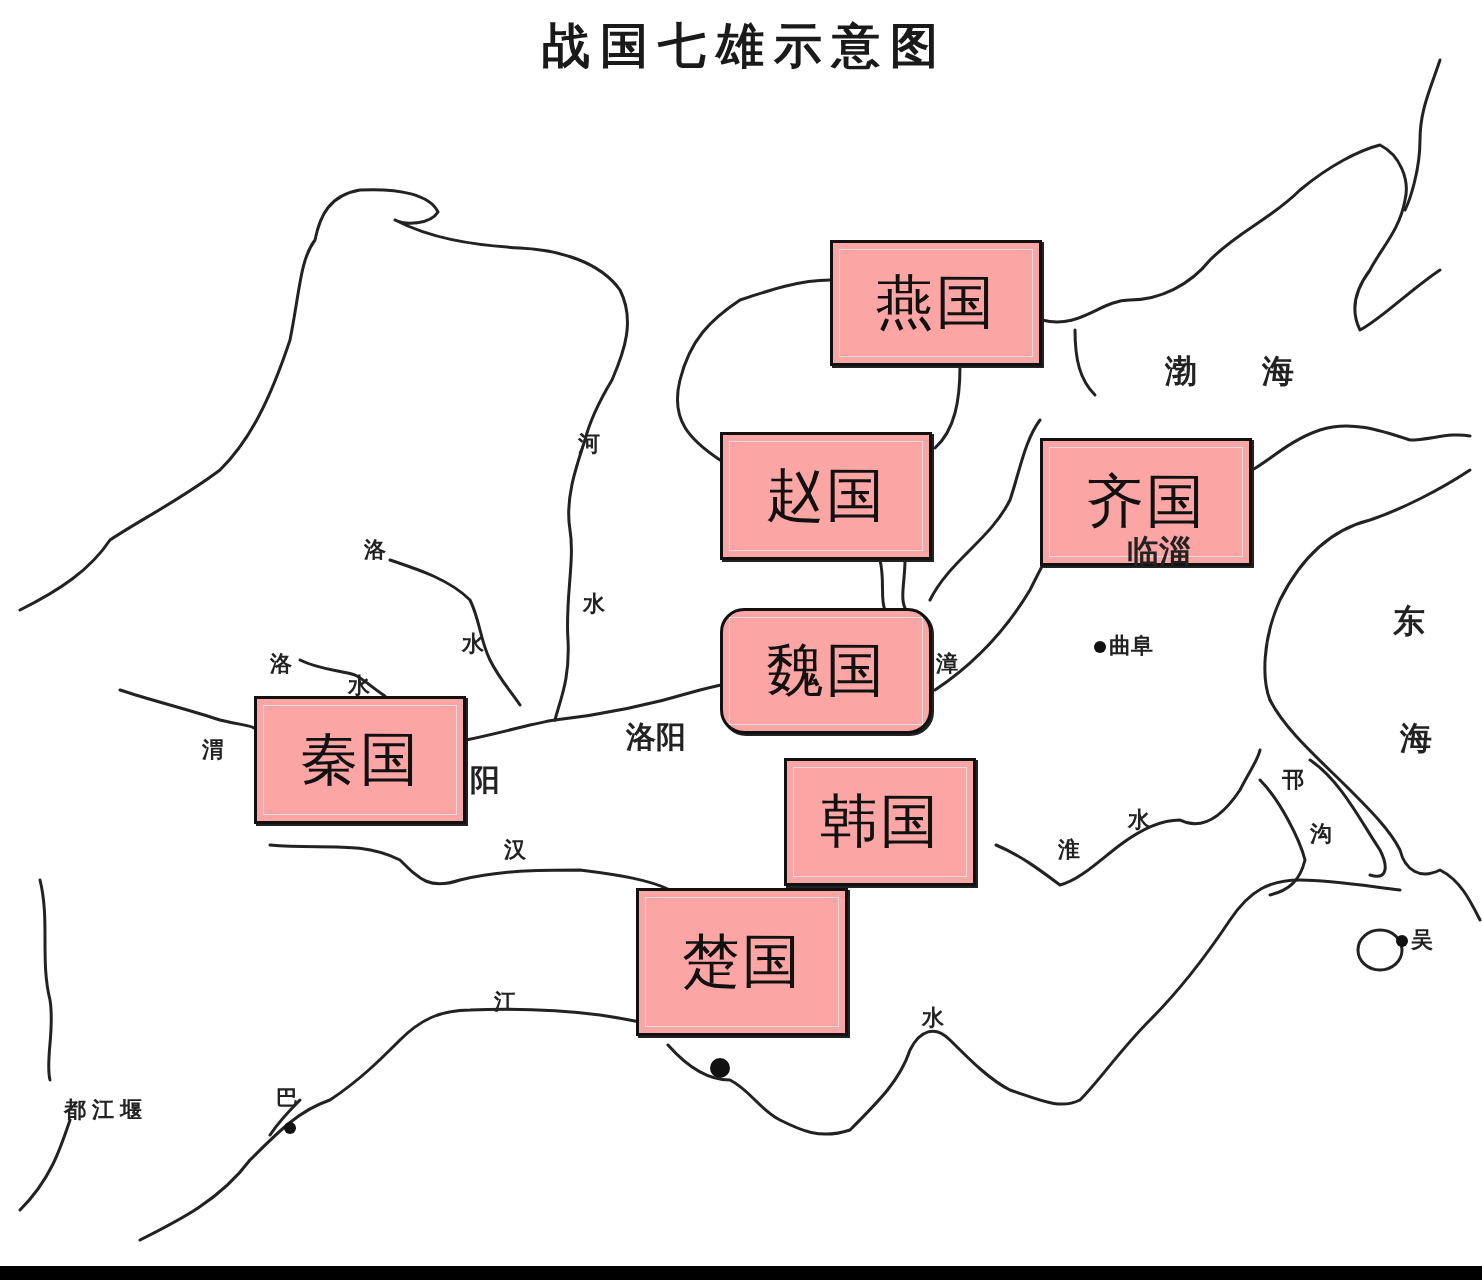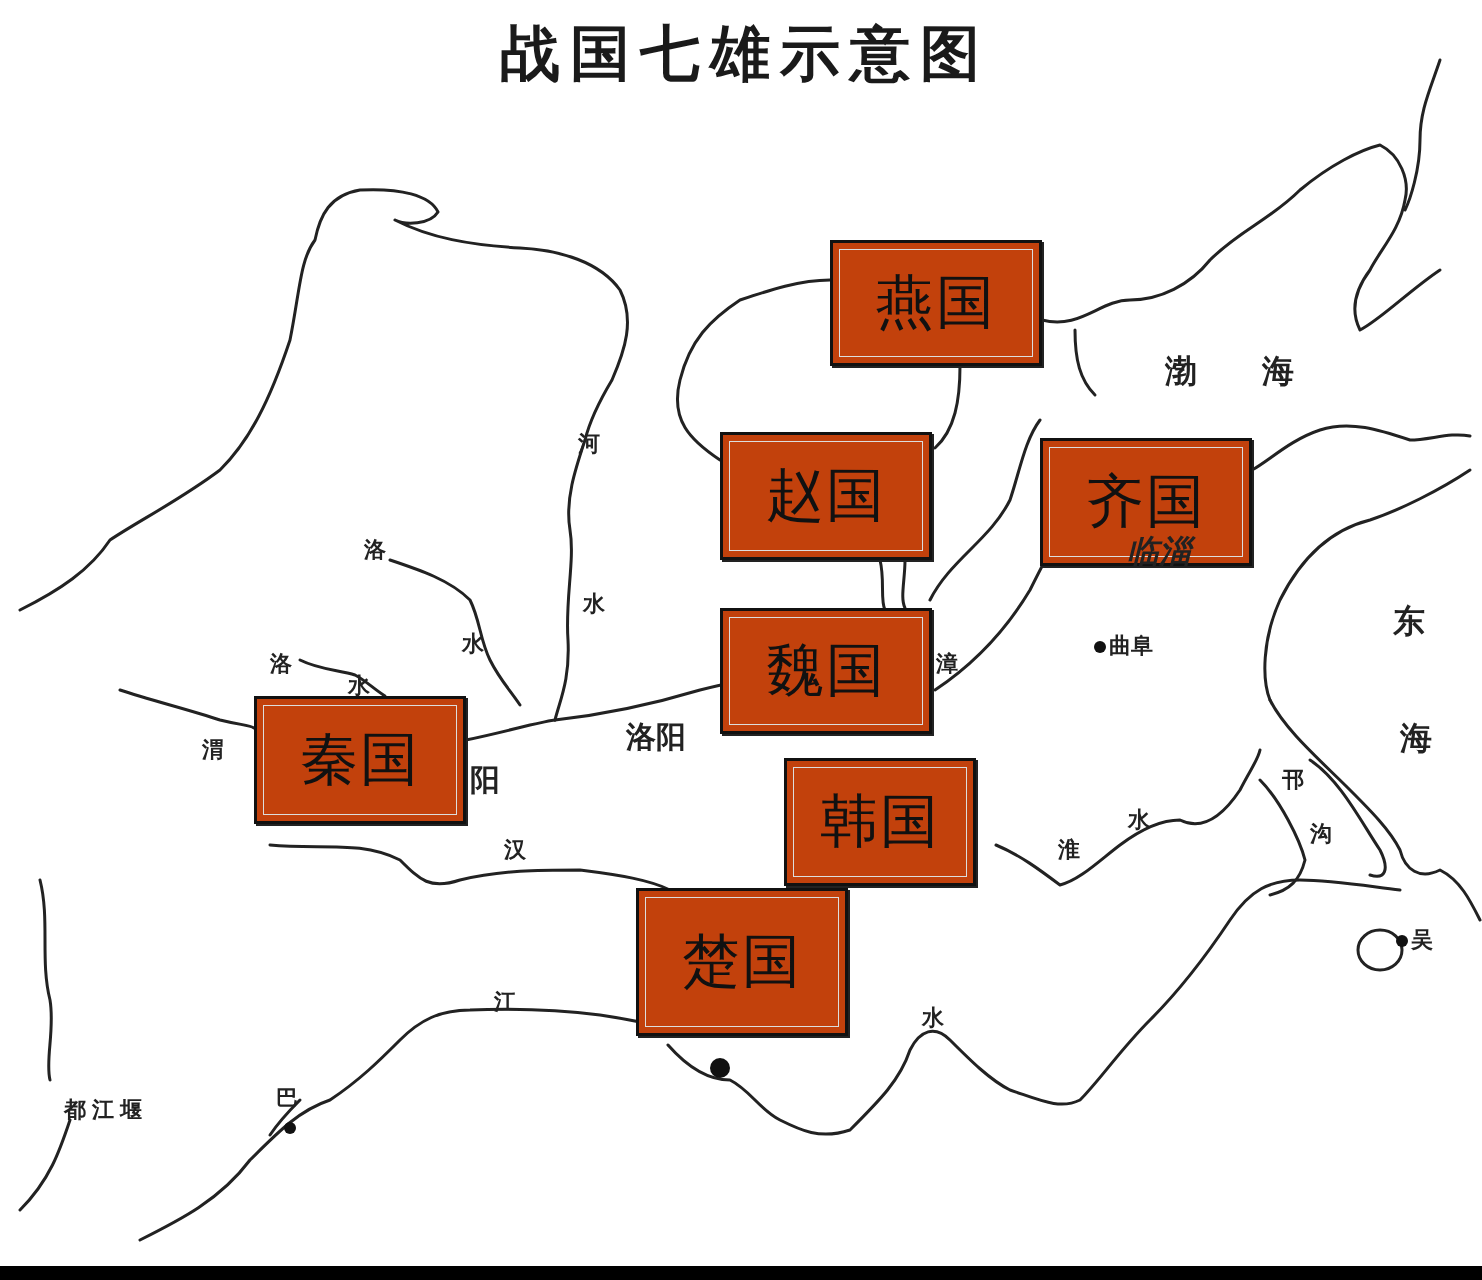--- a/index.html
+++ b/index.html
@@ -1,22 +1,22 @@
 <!DOCTYPE html>
 <html><head>
 <meta charset="utf-8">
 <style>
   html, body { margin: 0; padding: 0; background: #ffffff; }
   body { width: 1482px; height: 1280px; position: relative; overflow: hidden;
          font-family: "DejaVu Sans", sans-serif; }
   .title { position: absolute; left: 500px; top: 14px; width: 490px; text-align: center;
-           font-family: Liberation Sans, sans-serif; font-weight: bold; font-size: 60px;
+           font-family: Liberation Sans, sans-serif; font-weight: bold; font-size: 48px;
            letter-spacing: 10px; color: #1a1a1a; }
   svg.map { position: absolute; left: 0; top: 0; }
-  .box { position: absolute; background: #c2410c; border: 3px solid #111;
+  .box { position: absolute; background: #fca5a5; border: 3px solid #111;
          box-shadow: 2px 2px 0 #222; display: flex; align-items: center; justify-content: center;
          font-family: "DejaVu Sans", sans-serif; font-size: 58px; color: #111; letter-spacing: 2px;
          box-sizing: border-box; }
   .box .inner { position: absolute; inset: 6px; border: 1px solid #ddd; pointer-events: none; }
   .lbl { position: absolute; font-family: "DejaVu Serif", serif; font-weight: bold; color: #222;
          line-height: 1; }
   .lbl.small { font-size: 22px; }
   .lbl.med { font-size: 30px; }
   .lbl.sea { font-size: 32px; }
   .dot { display: inline-block; width: 12px; height: 12px; border-radius: 50%; background: #111;
@@ -86,21 +86,21 @@
     <span>燕国</span>
 </div>
 <div class="box" style="left:720px;top:432px;width:212px;height:128px;">
   <span class="inner"></span>
     <span>赵国</span>
 </div>
 <div class="box" style="left:1040px;top:398px;width:212px;height:128px;margin-top:40px;">
   <span class="inner"></span>
     <span>齐国</span>
 </div>
-<div class="box" style="left:720px;top:608px;width:212px;height:126px;">
+<div class="box" style="left:720px;top:608px;width:212px;height:126px;border-radius:24px;">
   <span class="inner"></span>
     <span>魏国</span>
 </div>
 <div class="box" style="left:254px;top:696px;width:212px;height:128px;">
   <span class="inner"></span>
     <span>秦国</span>
 </div>
 <div class="box" style="left:784px;top:758px;width:192px;height:128px;">
   <span class="inner"></span>
     <span>韩国</span>
@@ -108,21 +108,21 @@
 <div class="box" style="left:636px;top:888px;width:212px;height:148px;">
   <span class="inner"></span>
     <span>楚国</span>
 </div>
 
 <span class="lbl sea" style="left:1165px;top:355px;">渤</span>
 <span class="lbl sea" style="left:1262px;top:355px;">海</span>
 <span class="lbl sea" style="left:1393px;top:605px;">东</span>
 <span class="lbl sea" style="left:1400px;top:722px;">海</span>
 
-<span class="lbl sea" style="left:1127px;top:535px;font-style:italic;">临淄</span>
+<span class="lbl sea" style="left:1127px;top:535px;">临淄</span>
 <span class="lbl small" style="left:1094px;top:634px;">
   <span class="dot"></span><span>曲阜</span>
 </span>
 <span class="lbl med" style="left:626px;top:722px;">洛阳</span>
 <span class="lbl med" style="left:470px;top:765px;">阳</span>
 <span class="lbl small" style="left:1396px;top:928px;">
   <span class="dot"></span><span>吴</span>
 </span>
 <span class="lbl small" style="left:276px;top:1086px;">巴</span>
 

